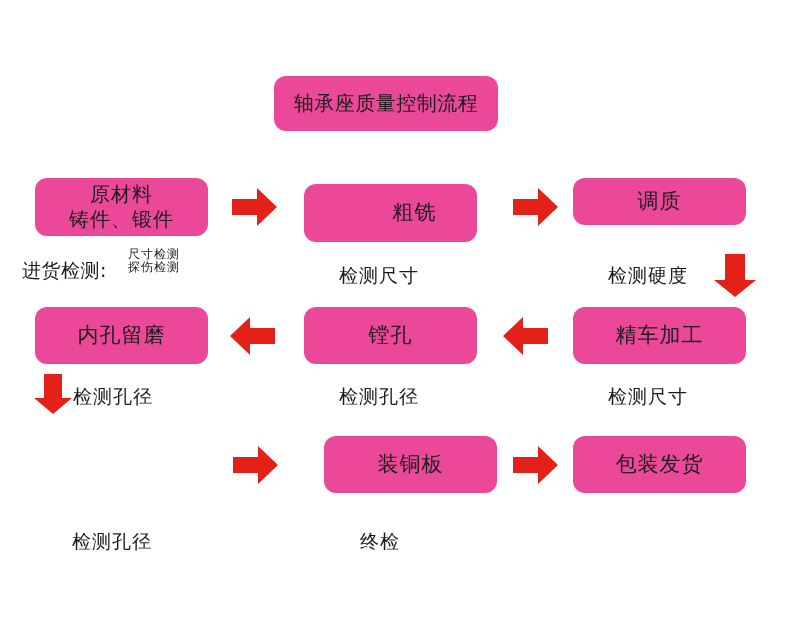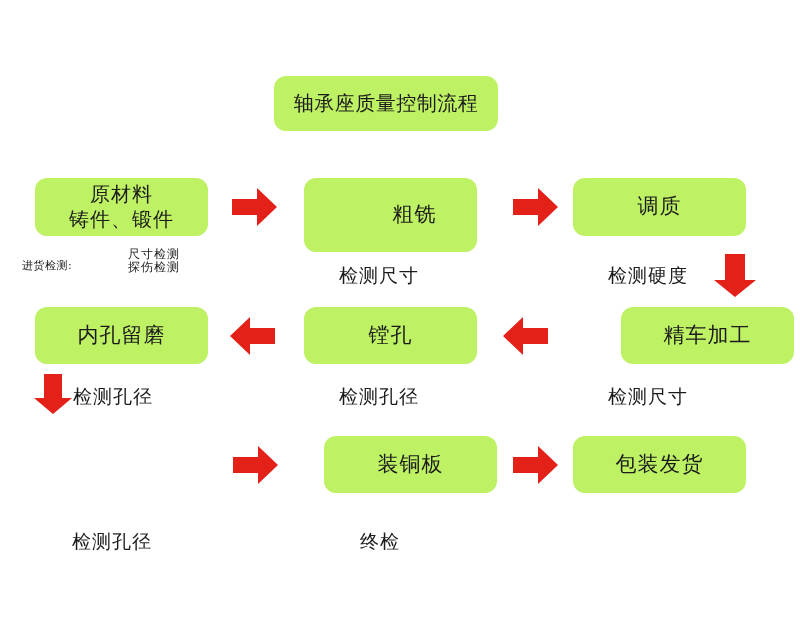--- a/index.html
+++ b/index.html
@@ -17,21 +17,21 @@
   #canvas {
     position: relative;
     width: 800px;
     height: 640px;
   }
 
   
   .box {
     position: absolute;
     box-sizing: border-box;
-    background: #bef264;
+    background: #ec4899;
     border-radius: 12px;
     display: flex;
     align-items: center;
     justify-content: center;
     text-align: center;
     color: #1b1b1b;
     font-size: 21px;
     line-height: 1.32;
     letter-spacing: 1px;
     font-weight: 400;
@@ -51,21 +51,21 @@
 
   
   .caption {
     position: absolute;
     color: #1b1b1b;
     font-size: 19px;
     letter-spacing: 1px;
     white-space: nowrap;
   }
   .caption.small {
-    font-size: 11px;
+    font-size: 19px;
     letter-spacing: 0.5px;
   }
   .caption-stack {
     position: absolute;
     color: #1b1b1b;
     font-size: 12px;
     letter-spacing: 1px;
     line-height: 1.12;
     white-space: pre-line;
     font-family: Liberation Serif, serif;
@@ -94,31 +94,31 @@
     <span class="box-text">原材料
 铸件、锻件</span>
   </div>
 
   <div class="arrow" style="left:232px; top:188px; width:45px; height:38px;">
     <svg viewBox="0 0 45 38" preserveAspectRatio="none" aria-hidden="true">
       <polygon points="0,11 25,11 25,0 45,19 25,38 25,27 0,27" fill="#e32119"></polygon>
     </svg>
   </div>
 
-  <div class="box" style="left:304px; top:178px; width:173px; height:74px;padding-left:48px;">
+  <div class="box" style="left:304px; top:184px; width:173px; height:58px;padding-left:48px;">
     <span class="box-text">粗铣</span>
   </div>
 
   <div class="arrow" style="left:513px; top:188px; width:45px; height:38px;">
     <svg viewBox="0 0 45 38" preserveAspectRatio="none" aria-hidden="true">
       <polygon points="0,11 25,11 25,0 45,19 25,38 25,27 0,27" fill="#e32119"></polygon>
     </svg>
   </div>
 
-  <div class="box" style="left:573px; top:178px; width:173px; height:58px;">
+  <div class="box" style="left:573px; top:178px; width:173px; height:47px;">
     <span class="box-text">调质</span>
   </div>
 
   <div class="caption small" style="left:22px; top:258px;">进货检测:</div>
 
   <div class="caption-stack" style="left:128px; top:248px;">尺寸检测
 探伤检测</div>
 
   <div class="caption" style="left:339px; top:263px;">检测尺寸</div>
 
@@ -143,21 +143,21 @@
   <div class="box" style="left:304px; top:307px; width:173px; height:57px;">
     <span class="box-text">镗孔</span>
   </div>
 
   <div class="arrow" style="left:503px; top:317px; width:45px; height:38px;">
     <svg viewBox="0 0 45 38" preserveAspectRatio="none" aria-hidden="true">
       <polygon points="45,11 20,11 20,0 0,19 20,38 20,27 45,27" fill="#e32119"></polygon>
     </svg>
   </div>
 
-  <div class="box" style="left:573px; top:307px; width:173px; height:57px;margin-left:48px;">
+  <div class="box" style="left:573px; top:307px; width:173px; height:57px;">
     <span class="box-text">精车加工</span>
   </div>
 
   <div class="arrow" style="left:34px; top:374px; width:38px; height:40px;">
     <svg viewBox="0 0 38 40" preserveAspectRatio="none" aria-hidden="true">
       <polygon points="10,0 28,0 28,24 38,24 19,40 0,24 10,24" fill="#e32119"></polygon>
     </svg>
   </div>
 
   <div class="caption" style="left:73px; top:384px;">检测孔径</div>

